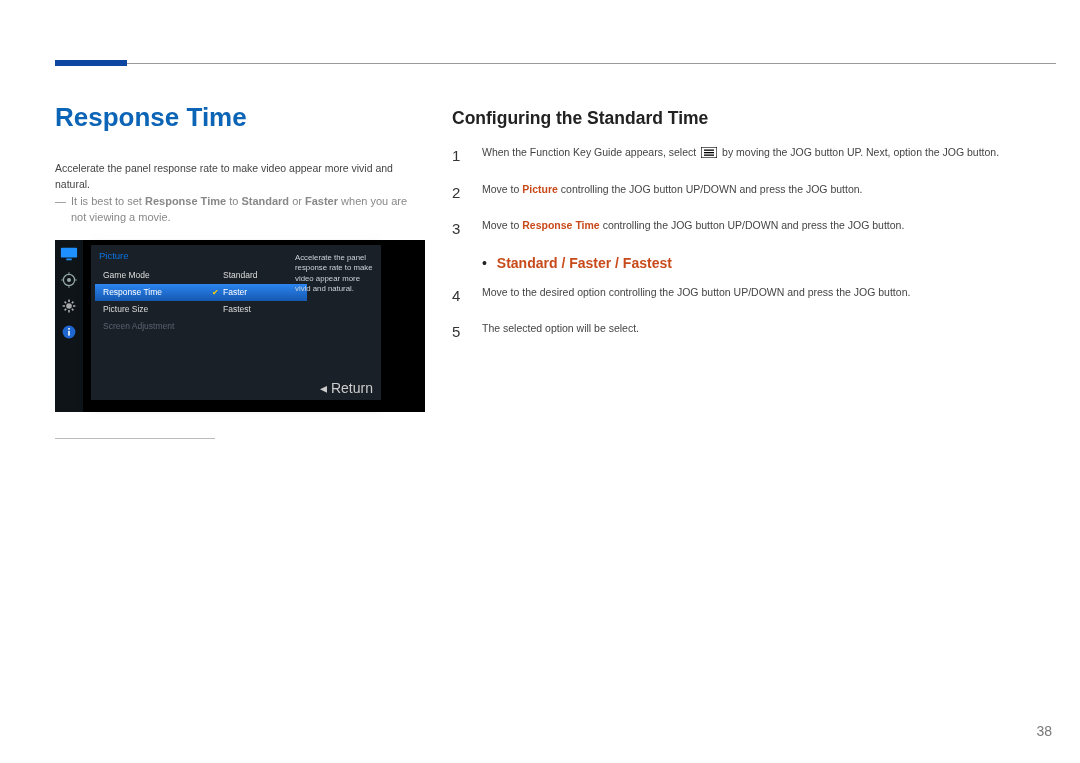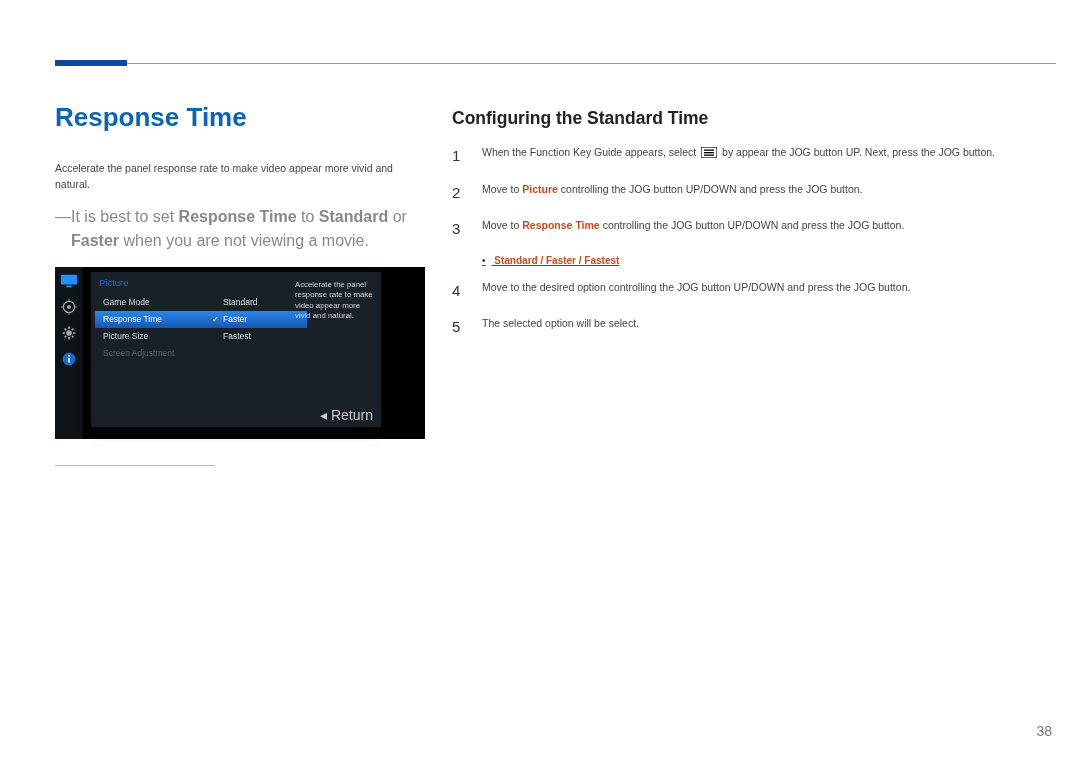--- a/index.html
+++ b/index.html
@@ -42,24 +42,24 @@
     color: #0b64b5;
     font-weight: 700;
     margin-bottom: 28px;
   }
   .intro {
     font-size: 10.5px;
     line-height: 1.5;
     color: #444;
   }
   .note {
-    font-size: 16px;
+    font-size: 11px;
     color: #888;
     line-height: 1.5;
-    margin-top: 12px;
+    margin-top: 0;
     padding-left: 16px;
     position: relative;
   }
   .note::before {
     content: "―";
     position: absolute;
     left: 0;
     top: 0;
     color: #888;
   }
@@ -190,22 +190,21 @@
   .step-num {
     font-size: 15px;
     color:#333;
     font-weight:300;
     width: 14px;
     flex:none;
   }
   .hl-orange { color:#c84a1a; font-weight:700; }
   .opt-line {
     margin: 2px 0 14px 30px;
-    font-size: 10px;
-    text-decoration: underline;
+    font-size: 14px;
   }
   .opt-line .dot { color:#222; margin-right:6px; }
   .opt-sep { color:#c84a1a; font-weight:700; }
   .menu-glyph {
     display:inline-block;
     vertical-align:middle;
     width:16px;height:11px;
     margin:0 2px;
     position:relative;
     top:-1px;
@@ -292,21 +291,21 @@
     <div>
       <span>When the Function Key Guide appears, select </span>
       <span class="menu-glyph">
         <svg viewBox="0 0 16 11">
             <rect x="0" y="0" width="16" height="11" fill="none" stroke="#000" stroke-width="1.2"></rect>
             <rect x="3" y="2.5" width="10" height="1.3" fill="#000"></rect>
             <rect x="3" y="5" width="10" height="1.3" fill="#000"></rect>
             <rect x="3" y="7.5" width="10" height="1.3" fill="#000"></rect>
           </svg>
       </span>
-      <span> by appear the JOG button UP. Next, press the JOG button.</span>
+      <span> by moving the JOG button UP. Next, option the JOG button.</span>
     </div>
   </div>
 
   <div class="step">
     <div class="step-num">2</div>
     <div>
       <span>Move to </span>
       <span class="hl-orange">Picture</span>
       <span> controlling the JOG button UP/DOWN and press the JOG button.</span>
     </div>

